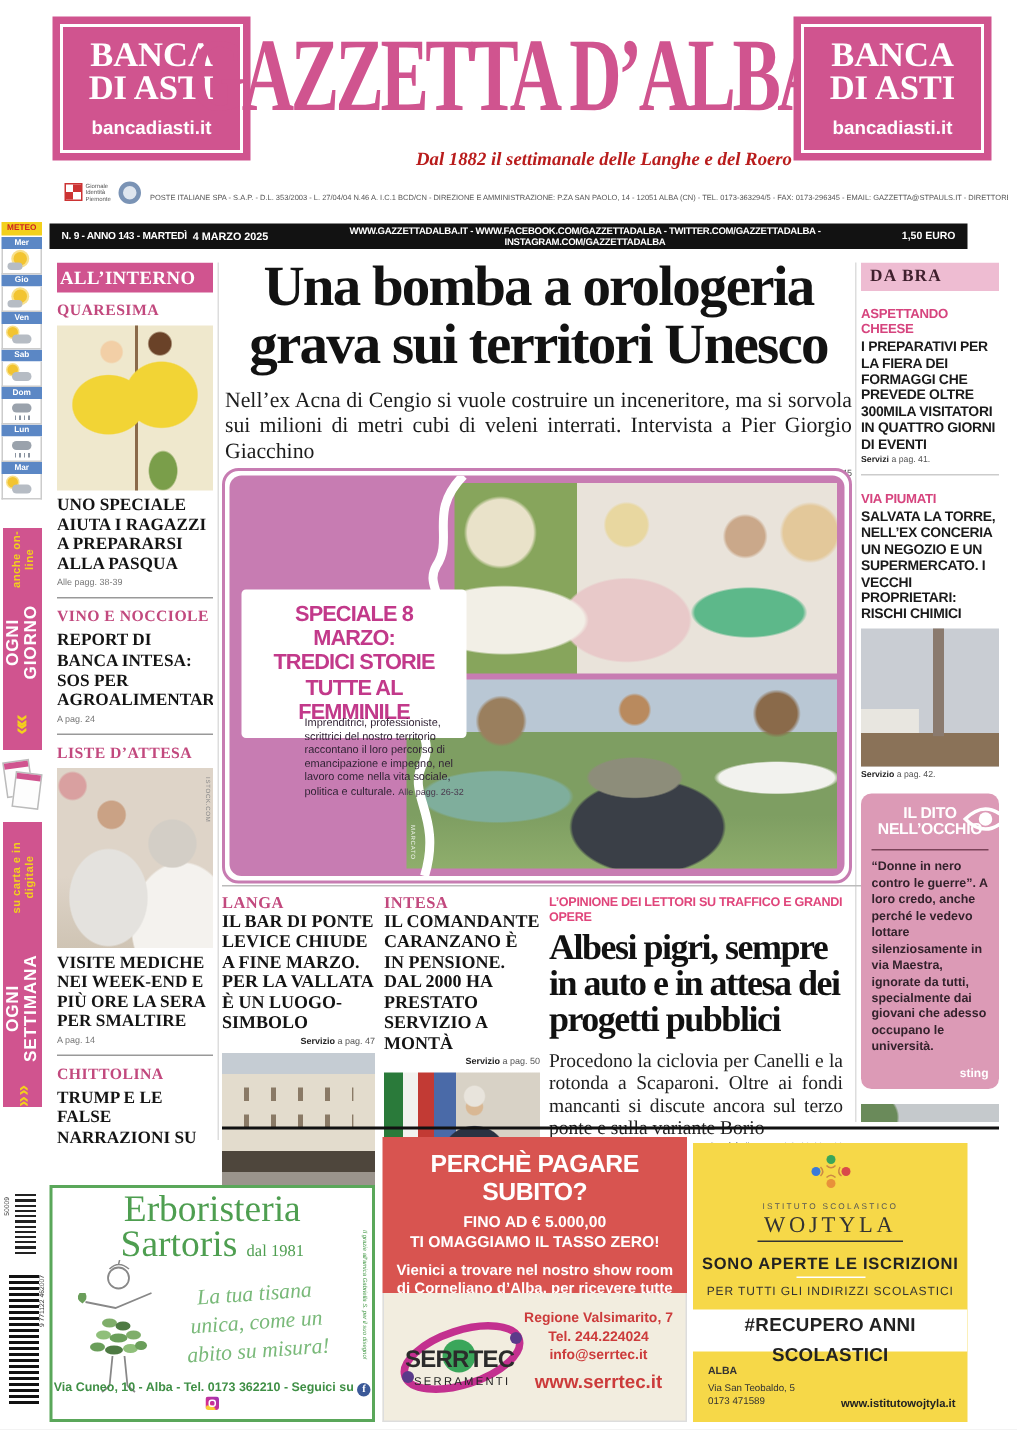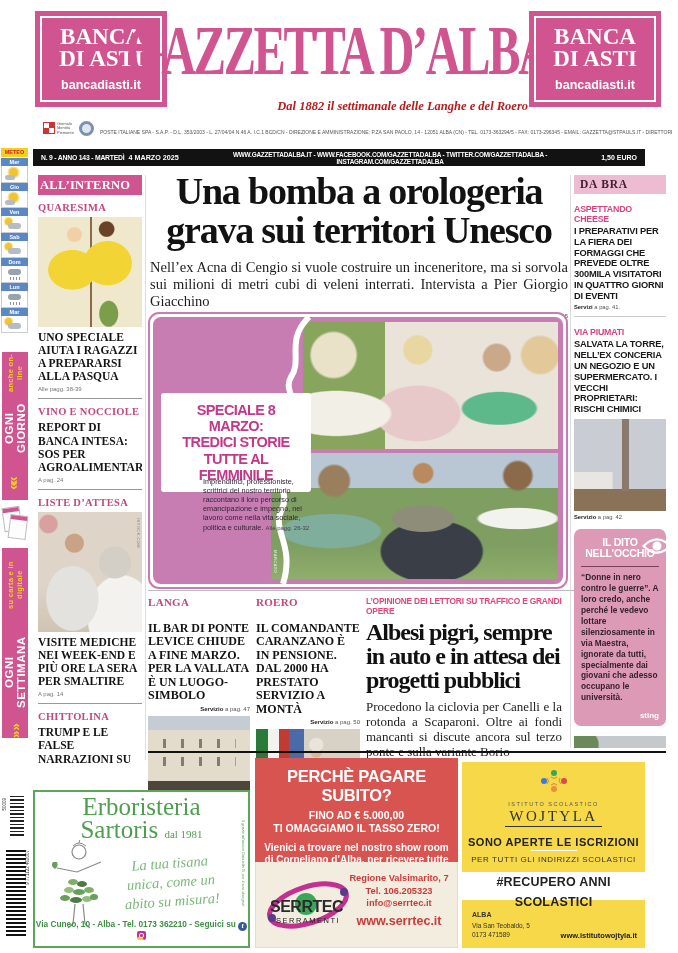--- a/index.html
+++ b/index.html
@@ -133,21 +133,21 @@
            padding:9px 8px;box-sizing:border-box;}
   .f-label div{color:#c2398a;font-weight:bold;font-size:14.5px;line-height:1.12;letter-spacing:-.6px;}
   .f-body{position:absolute;left:50px;top:160px;width:110px;font-size:7.3px;line-height:1.25;color:#322436;}
   .f-body .f-ref{color:#4a3a4e;font-size:6px;}
   .wcredit{position:absolute;writing-mode:vertical-rl;font-size:4px;color:#fff;letter-spacing:.5px;opacity:.85;}
 
   
   .rule-gray{position:absolute;left:148px;top:590px;width:518px;height:1px;background:#bbb;}
   .story{position:absolute;top:596px;}
   .st-kicker{font-family:"Liberation Serif",serif;font-weight:bold;font-size:11px;color:#c2497e;letter-spacing:.3px;}
-  .st-title{font-family:"Liberation Serif",serif;font-weight:bold;font-size:12px;line-height:1.12;color:#141414;margin-top:14px;}
+  .st-title{font-family:"Liberation Serif",serif;font-weight:bold;font-size:12px;line-height:1.12;color:#141414;margin-top:0;}
   .st-photo{position:relative;margin-top:4px;height:88px;}
   .img-langa{background:
      linear-gradient(180deg,#c5ccd3 0 16%,transparent 16%),
      repeating-linear-gradient(90deg,transparent 0 9px,#8a7a66 9px 12px,transparent 12px 18px) 6px 30%/80% 9px no-repeat,
      repeating-linear-gradient(90deg,transparent 0 9px,#8a7a66 9px 12px,transparent 12px 18px) 6px 52%/80% 9px no-repeat,
      linear-gradient(180deg,transparent 0 16%,#e3dccd 16% 74%,#4e463c 74% 90%,#9a948c 90%);}
   .img-roero{background:
      radial-gradient(circle at 58% 18%,#e8e4dc 0 7%,transparent 8%),
      radial-gradient(circle at 58% 26%,#d9b894 0 6%,transparent 7%),
      radial-gradient(ellipse at 58% 62%,#2a3242 0 24%,transparent 25%),
@@ -423,21 +423,21 @@
   <div class="rule-gray"></div>
 
   <div class="story" style="left:148px;width:102px;">
     <div class="st-kicker">LANGA</div>
     <div class="st-title">IL BAR DI PONTE LEVICE CHIUDE A FINE MARZO. PER LA VALLATA È UN LUOGO-SIMBOLO</div>
     <div class="ref"><b>Servizio</b><span> a pag. 47</span></div>
     <div class="st-photo img-langa"></div>
   </div>
 
   <div class="story" style="left:256px;width:104px;">
-    <div class="st-kicker">ROERO</div>
+    <div class="st-kicker">INTESA</div>
     <div class="st-title">IL COMANDANTE CARANZANO È IN PENSIONE. DAL 2000 HA PRESTATO SERVIZIO A MONTÀ</div>
     <div class="ref"><b>Servizio</b><span> a pag. 50</span></div>
     <div class="st-photo img-roero"></div>
   </div>
 
   <div class="story opinion">
     <div class="op-kicker">L’OPINIONE DEI LETTORI SU TRAFFICO E GRANDI OPERE</div>
     <div class="op-head">Albesi pigri, sempre in auto e in attesa dei progetti pubblici</div>
     <div class="op-deck">Procedono la ciclovia per Canelli e la rotonda a Scaparoni. Oltre ai fondi mancanti si discute ancora sul terzo ponte e sulla variante Borio</div>
     <div class="ref"><b>Servizi</b><span> alle pagg. 4-6, 12-13 e 22</span></div>
@@ -521,21 +521,21 @@
           <ellipse cx="46" cy="37" rx="40" ry="18" fill="none" stroke="#c3308f" stroke-width="5" transform="rotate(-18 46 37)"></ellipse>
           <circle cx="44" cy="36" r="11" fill="#3aa65a"></circle>
           <circle cx="10" cy="50" r="4" fill="#5a3a8a"></circle>
           <circle cx="82" cy="24" r="4" fill="#5a3a8a"></circle>
         </svg>
         <span class="serr-word">SERRTEC</span>
         <span class="serr-sub">SERRAMENTI</span>
       </div>
       <div class="serr-info">
         <div>Regione Valsimarito, 7</div>
-        <div>Tel. 106.205323</div>
+        <div>Tel. 244.224024</div>
         <div>info@serrtec.it</div>
         <div class="serr-url">www.serrtec.it</div>
       </div>
     </div>
   </div>
 
   <div class="ad-woj">
     <svg width="30" height="26" viewBox="0 0 30 26" style="margin-top:6px;">
       <circle cx="15" cy="5" r="3" fill="#3aa65a"></circle>
         <circle cx="25" cy="13" r="3" fill="#d94a4a"></circle>

